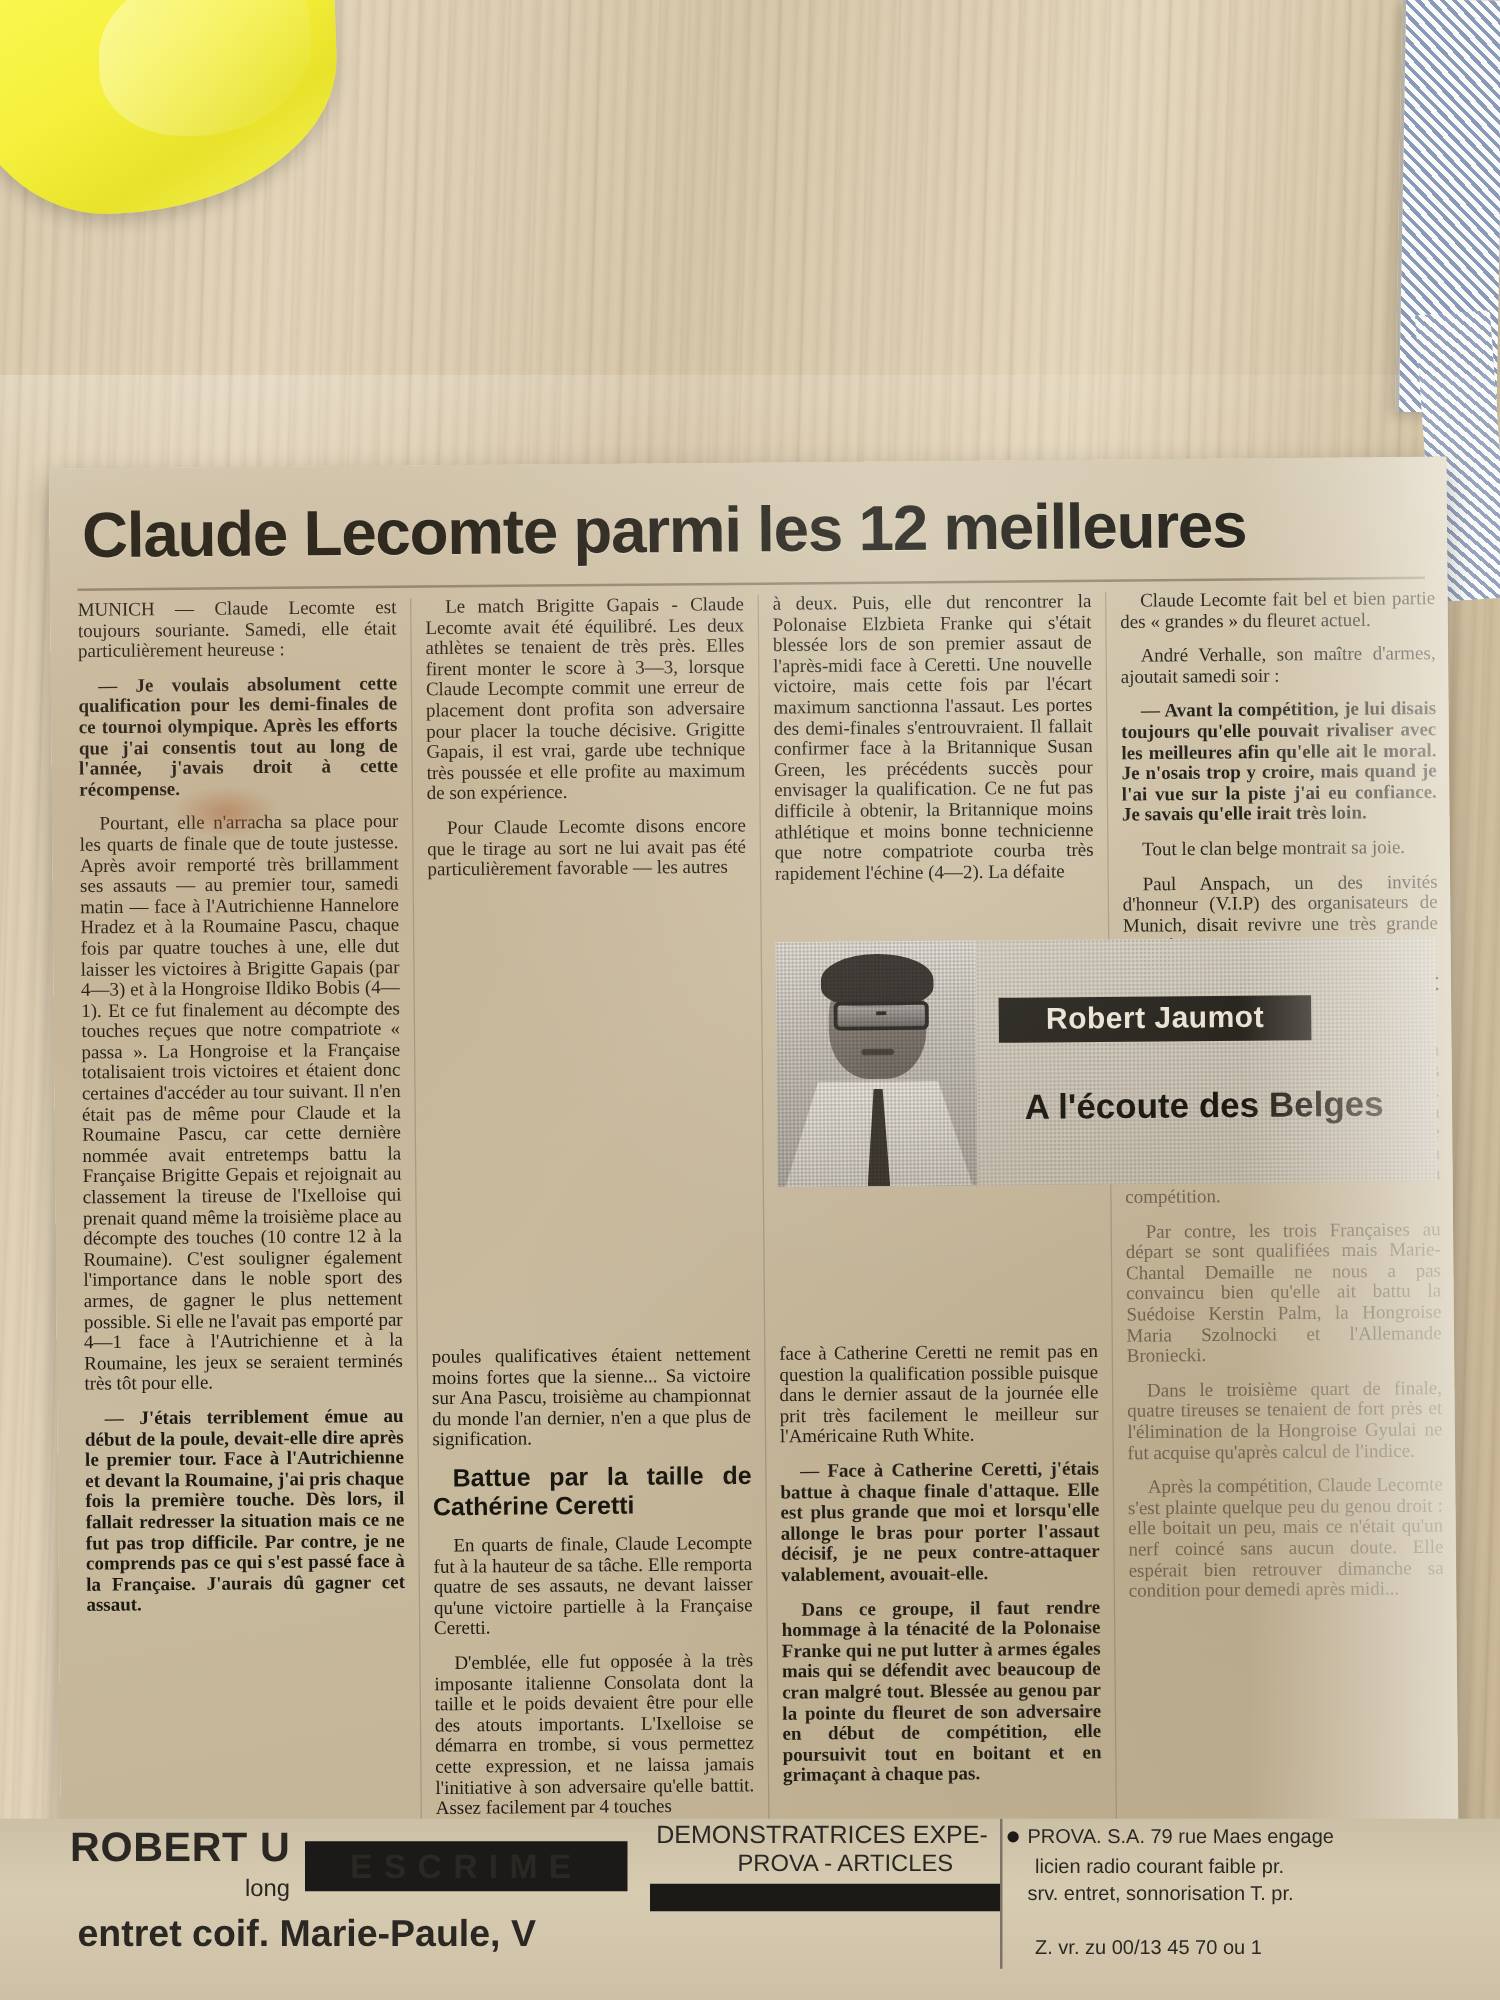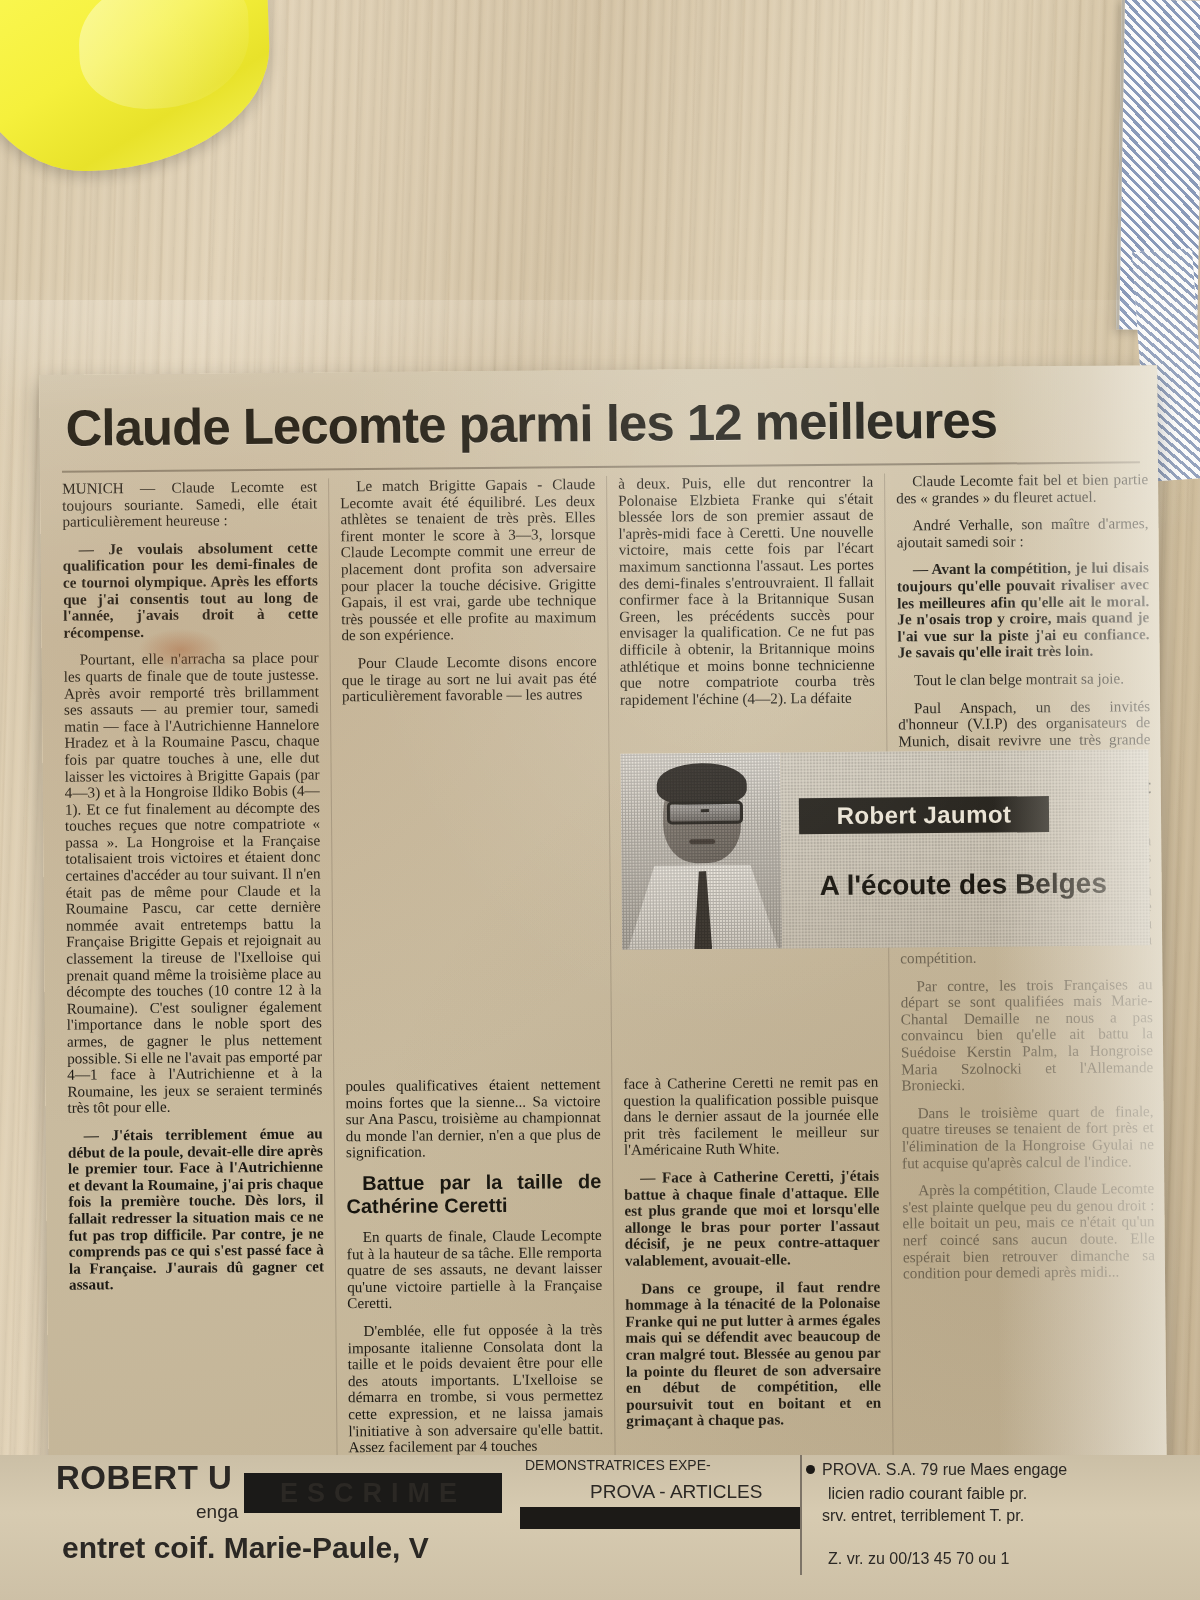--- a/index.html
+++ b/index.html
@@ -66,21 +66,21 @@
     position:absolute;font-family:"Liberation Sans",sans-serif;color:#2b2824;
   }
   .us-robert{left:56px;top:4px;font-size:33px;font-weight:bold;letter-spacing:.5px;color:#23211d;}
   .us-enga{left:196px;top:46px;font-size:19px;color:#3a352d;}
   .us-jeunes{left:62px;top:76px;font-size:30px;font-weight:bold;color:#1e1c18;}
   .us-escrime{
     left:244px;top:18px;width:258px;height:40px;background:#1b1a18;color:#efe9dc;
     font-size:27px;font-weight:bold;letter-spacing:9px;text-align:center;line-height:40px;
     font-family:"Liberation Sans",sans-serif;
   }
-  .us-demo{left:525px;top:2px;font-size:14px;color:#2f2b25;}
+  .us-demo{left:525px;top:2px;font-size:20px;color:#2f2b25;}
   .us-articles{left:590px;top:26px;font-size:19px;color:#2f2b25;}
   .us-blackbar{left:520px;top:52px;width:280px;height:22px;background:#1c1a17;}
   .us-prova{left:822px;top:6px;font-size:16px;color:#26231f;}
   .us-lic{left:828px;top:30px;font-size:16px;color:#26231f;}
   .us-srv{left:822px;top:52px;font-size:16px;color:#26231f;}
   .us-z{left:828px;top:74px;font-size:16px;color:#26231f;margin-top:21px;}
   .us-dot{left:806px;top:10px;width:9px;height:9px;border-radius:50%;background:#1c1a17;}
   .us-vsep{left:800px;top:0;width:2px;height:120px;background:#7d7467;}
 
   
@@ -290,25 +290,25 @@
       <p class="b">— Face à Catherine Ceretti, j'étais battue à chaque finale d'attaque. Elle est plus grande que moi et lorsqu'elle allonge le bras pour porter l'assaut décisif, je ne peux contre-attaquer valablement, avouait-elle.</p>
       <p class="b">Dans ce groupe, il faut rendre hommage à la ténacité de la Polonaise Franke qui ne put lutter à armes égales mais qui se défendit avec beaucoup de cran malgré tout. Blessée au genou par la pointe du fleuret de son adversaire en début de compétition, elle poursuivit tout en boitant et en grimaçant à chaque pas.</p>
     </div>
   </div>
 </div>
 
 <div class="sleeve"></div>
 
 <div class="under-strip">
   <div class="ustext us-robert">ROBERT U</div>
-  <div class="ustext us-enga">enga</div>
+  <div class="ustext us-enga">long</div>
   <div class="ustext us-jeunes">entret coif. Marie-Paule, V</div>
   <div class="ustext us-escrime">ESCRIME</div>
   <div class="ustext us-demo">DEMONSTRATRICES EXPE-</div>
   <div class="ustext us-articles">PROVA - ARTICLES</div>
   <div class="ustext us-blackbar"></div>
   <div class="ustext us-vsep"></div>
   <div class="ustext us-dot"></div>
   <div class="ustext us-prova">PROVA. S.A. 79 rue Maes engage</div>
   <div class="ustext us-lic">licien radio courant faible pr.</div>
-  <div class="ustext us-srv">srv. entret, terriblement T. pr.</div>
+  <div class="ustext us-srv">srv. entret, sonnorisation T. pr.</div>
   <div class="ustext us-z">Z. vr.   zu 00/13 45 70   ou 1</div>
 </div>
 
 </body></html>

